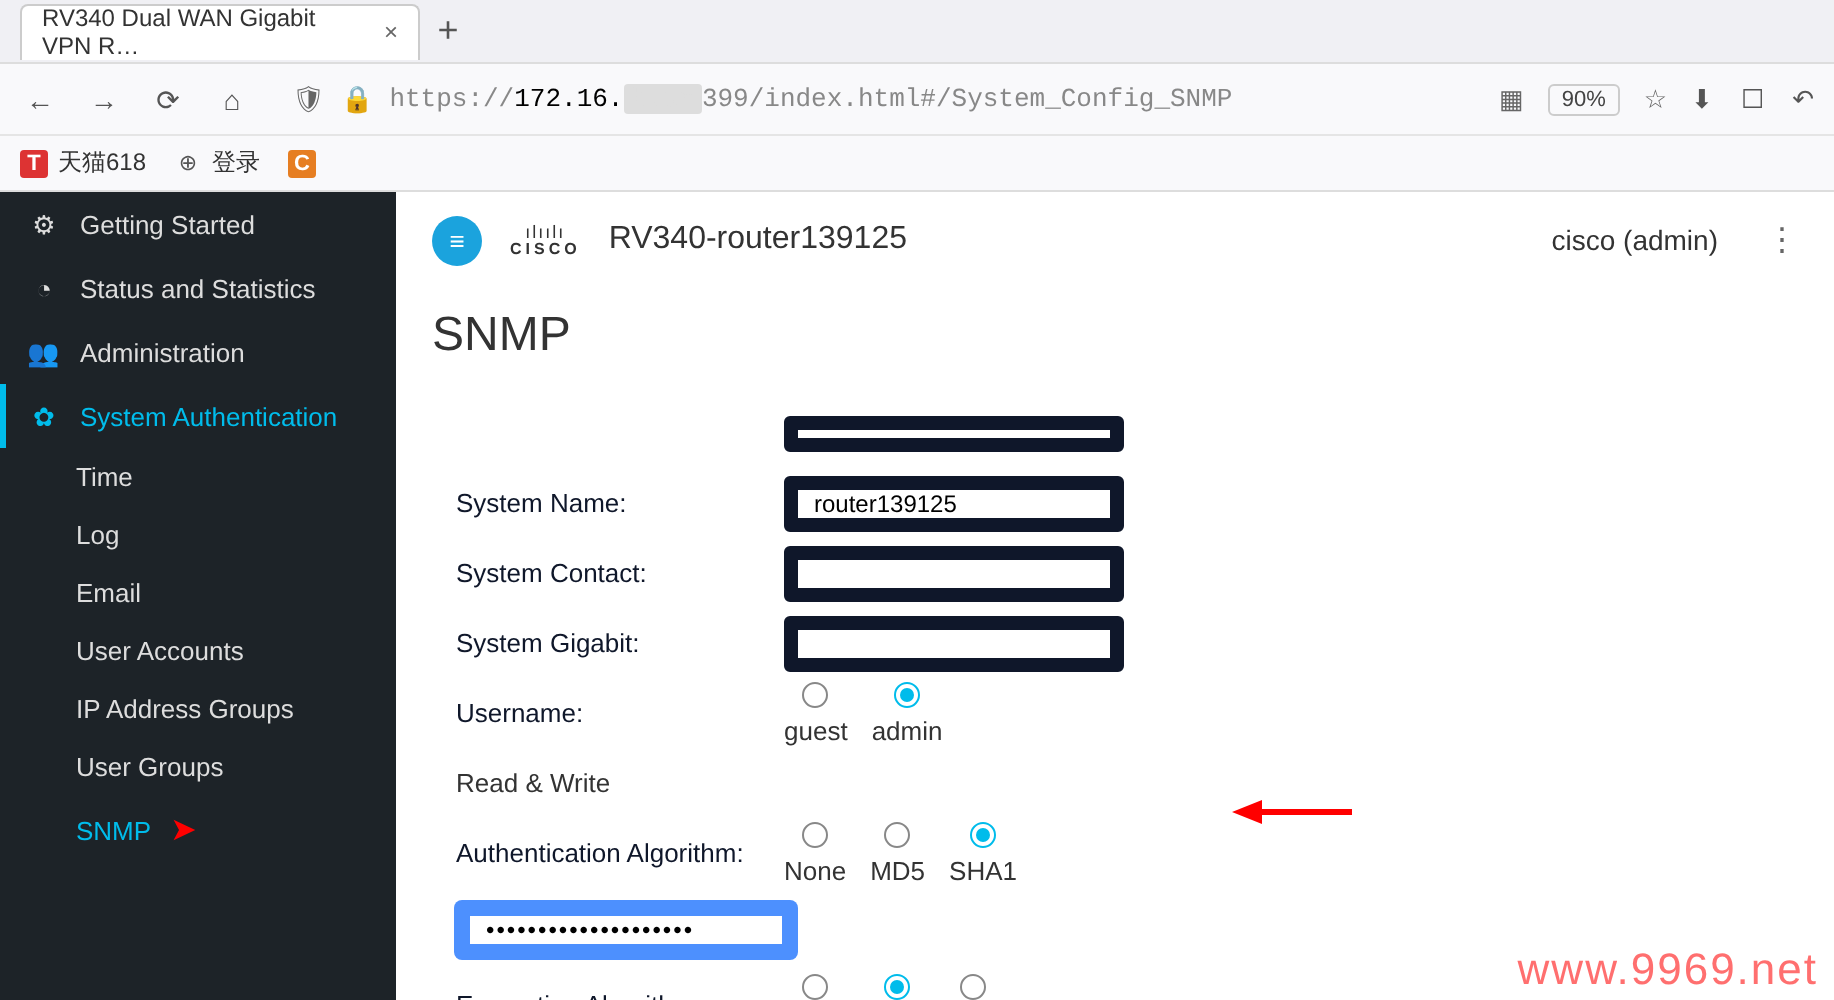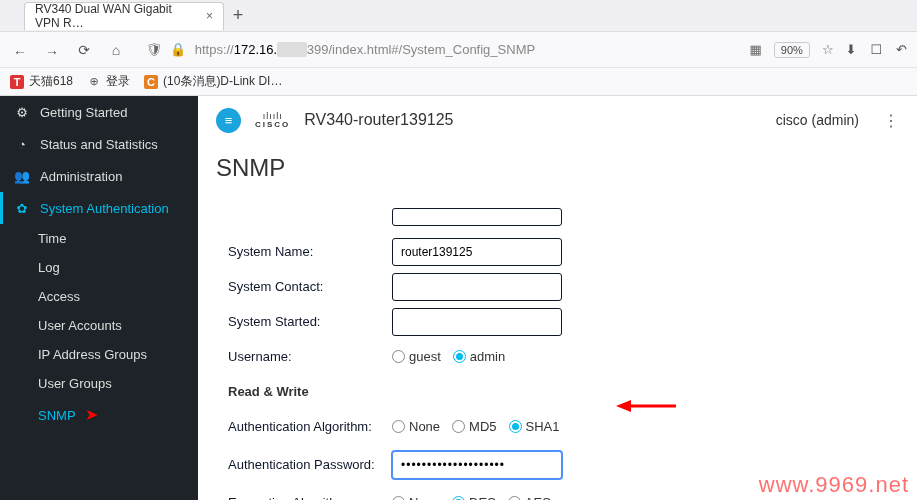--- a/index.html
+++ b/index.html
@@ -1,28 +1,28 @@
 <!DOCTYPE html>
 <html><head>
 <meta charset="utf-8">
 <style>
   * { box-sizing: border-box; margin: 0; padding: 0; }
   body { font-family: Arial, sans-serif; font-size: 13px; width: 917px; height: 500px; overflow: hidden; background: #fff; }
 
   
-  .browser-tabs { height: 32px; background: #f0f0f4; display: flex; align-items: center; padding-left: 24px; border-bottom: 1px solid #ddd; }
+  .browser-tabs { height: 32px; background: #f0f0f4; display: flex; align-items: center; padding-left: 10px; border-bottom: 1px solid #ddd; }
   .tab { height: 28px; background: #fff; border: 1px solid #ccc; border-bottom: none; border-radius: 4px 4px 0 0; display: flex; align-items: center; padding: 0 10px; gap: 8px; font-size: 12px; color: #333; max-width: 200px; }
   .tab-close { color: #666; cursor: pointer; }
   .new-tab { width: 28px; height: 28px; display: flex; align-items: center; justify-content: center; color: #555; font-size: 18px; cursor: pointer; }
 
   .toolbar { height: 36px; background: #f9f9fb; display: flex; align-items: center; padding: 0 10px; gap: 12px; border-bottom: 1px solid #e5e5e5; }
   .nav-btn { width: 20px; height: 20px; display: flex; align-items: center; justify-content: center; color: #555; cursor: pointer; font-size: 14px; }
   .urlbar { flex: 1; display: flex; align-items: center; gap: 8px; padding: 0 8px; }
   .urlbar .shield, .urlbar .lock { color: #666; }
-  .urlbar .url-text { font-size: 13px; color: #333; }
+  .urlbar .url-text { font-size: 13px; color: #333; font-family: Liberation Mono, monospace; }
   .urlbar .url-text .gray { color: #888; }
   .zoom-pct { border: 1px solid #ccc; border-radius: 3px; padding: 1px 6px; font-size: 11px; color: #444; }
   .toolbar-right { display: flex; align-items: center; gap: 14px; color: #555; }
 
   .bookmarks { height: 28px; background: #f9f9fb; display: flex; align-items: center; padding: 0 10px; gap: 14px; border-bottom: 1px solid #ddd; font-size: 12px; color: #333; }
   .bm-item { display: flex; align-items: center; gap: 5px; cursor: pointer; }
   .bm-icon { width: 14px; height: 14px; display: inline-flex; align-items: center; justify-content: center; font-size: 11px; }
   .bm-red { background: #d33; color: #fff; border-radius: 2px; font-weight:bold; }
   .bm-globe { color: #555; }
   .bm-orange { background: #e67e22; color: #fff; border-radius: 2px; font-weight:bold; }
@@ -48,28 +48,28 @@
   .cisco-text { font-size: 8px; letter-spacing: 2px; color: #333; font-weight: bold; }
   .router-name { font-size: 16px; color: #333; }
   .user-info { margin-left: auto; font-size: 14px; color: #333; }
 
   .page-title { font-size: 24px; color: #333; padding: 10px 18px 18px; font-weight: 400; }
 
   .form { padding: 0 30px; }
   .form-row { display: flex; align-items: center; min-height: 33px; margin-bottom: 2px; }
   .form-label { width: 164px; font-size: 13px; color: #0f172a; }
   .form-control { }
-  .text-input { width: 170px; height: 28px; border: 1px solid #0f172a; border-radius: 3px; padding: 0 8px; font-size: 12px; }
+  .text-input { width: 170px; height: 28px; border: 7px solid #0f172a; border-radius: 3px; padding: 0 8px; font-size: 12px; }
   .text-input.focused { border-color: #4d90fe; box-shadow: 0 0 0 1px #4d90fe; }
   .radio-group { display: flex; align-items: center; gap: 4px; font-size: 13px; color: #333; }
-  .radio-group label { display: flex; align-items: center; gap: 4px; margin-right: 8px; cursor: pointer; }
+  .radio-group label { display: flex; align-items: center; gap: 4px; margin-right: 8px; cursor: pointer; flex-direction: column; }
   .radio-outer { width: 13px; height: 13px; border: 1px solid #888; border-radius: 50%; display: inline-flex; align-items: center; justify-content: center; }
   .radio-outer.checked { border-color: #00bceb; }
   .radio-inner { width: 7px; height: 7px; border-radius: 50%; background: #00bceb; }
-  .static-value { font-size: 13px; color: #333; font-weight: bold; }
+  .static-value { font-size: 13px; color: #333; }
 
   .arrow-red-big { position: absolute; color: #f00; font-size: 28px; font-weight: bold; }
 
   .watermark { position: absolute; right: 8px; bottom: 2px; font-size: 22px; color: #ff3333; opacity: 0.7; font-family: Arial; letter-spacing: 1px; }
 </style>
 </head>
 <body>
 
 <div class="browser-tabs">
   <div class="tab">
@@ -105,21 +105,20 @@
   <div class="bm-item">
     <span class="bm-icon bm-red">T</span>
     <span>天猫618</span>
   </div>
   <div class="bm-item">
     <span class="bm-icon bm-globe">⊕</span>
     <span>登录</span>
   </div>
   <div class="bm-item">
     <span class="bm-icon bm-orange">C</span>
-    <span>(10条消息)D-Link DI…</span>
   </div>
 </div>
 
 <div class="app">
 
   <div class="sidebar">
     <div class="sb-item">
       <span class="sb-icon">⚙</span>
       <span>Getting Started</span>
     </div>
@@ -130,21 +129,21 @@
     <div class="sb-item">
       <span class="sb-icon">👥</span>
       <span>Administration</span>
     </div>
     <div class="sb-item active">
       <span class="sb-icon">✿</span>
       <span>System Authentication</span>
     </div>
     <div class="sb-sub">Time</div>
     <div class="sb-sub">Log</div>
-    <div class="sb-sub">Access</div>
+    <div class="sb-sub">Email</div>
     <div class="sb-sub">User Accounts</div>
     <div class="sb-sub">IP Address Groups</div>
     <div class="sb-sub">User Groups</div>
     <div class="sb-sub active">
       <span>SNMP</span>
       <span class="red-arrow" style="margin-left:6px">➤</span>
     </div>
   </div>
 
   <div class="main">
@@ -172,21 +171,21 @@
         <div class="form-label">System Name:</div>
         <div class="form-control"><input class="text-input" value="router139125" style=""></div>
       </div>
 
       <div class="form-row">
         <div class="form-label">System Contact:</div>
         <div class="form-control"><input class="text-input" value="" style=""></div>
       </div>
 
       <div class="form-row">
-        <div class="form-label">System Started:</div>
+        <div class="form-label">System Gigabit:</div>
         <div class="form-control"><input class="text-input" value="" style=""></div>
       </div>
 
       <div class="form-row">
         <div class="form-label">Username:</div>
         <div class="form-control radio-group">
           <label>
             <span class="radio-outer"></span>
             <span>guest</span>
           </label>
@@ -217,21 +216,20 @@
           <label>
             <span class="radio-outer checked">
                 <span class="radio-inner"></span>
               </span>
             <span>SHA1</span>
           </label>
         </div>
       </div>
 
       <div class="form-row" style="margin:5px 0">
-        <div class="form-label">Authentication Password:</div>
         <div class="form-control" style="position:relative">
           <input class="text-input focused" type="text" style="letter-spacing: 1px;" value="••••••••••••••••••••">
         </div>
       </div>
 
       <div class="form-row">
         <div class="form-label">Encryption Algorithm:</div>
         <div class="form-control radio-group">
           <label>
             <span class="radio-outer"></span>

